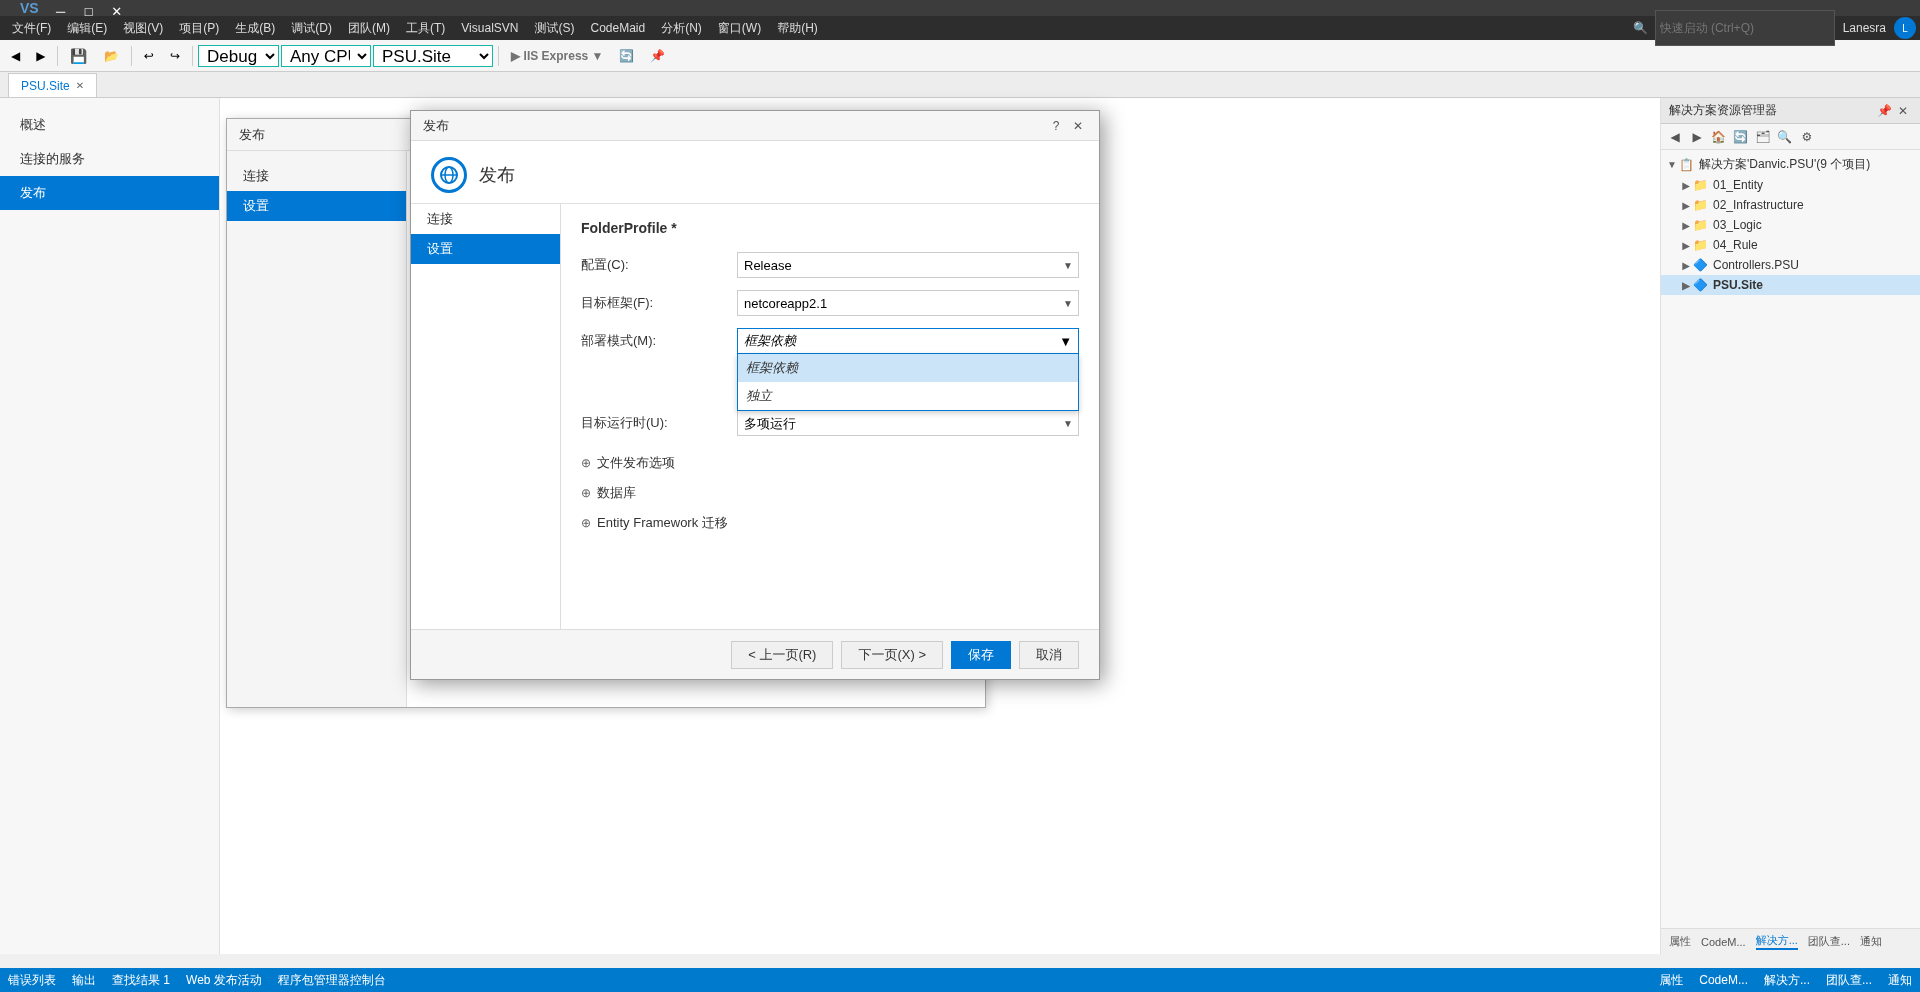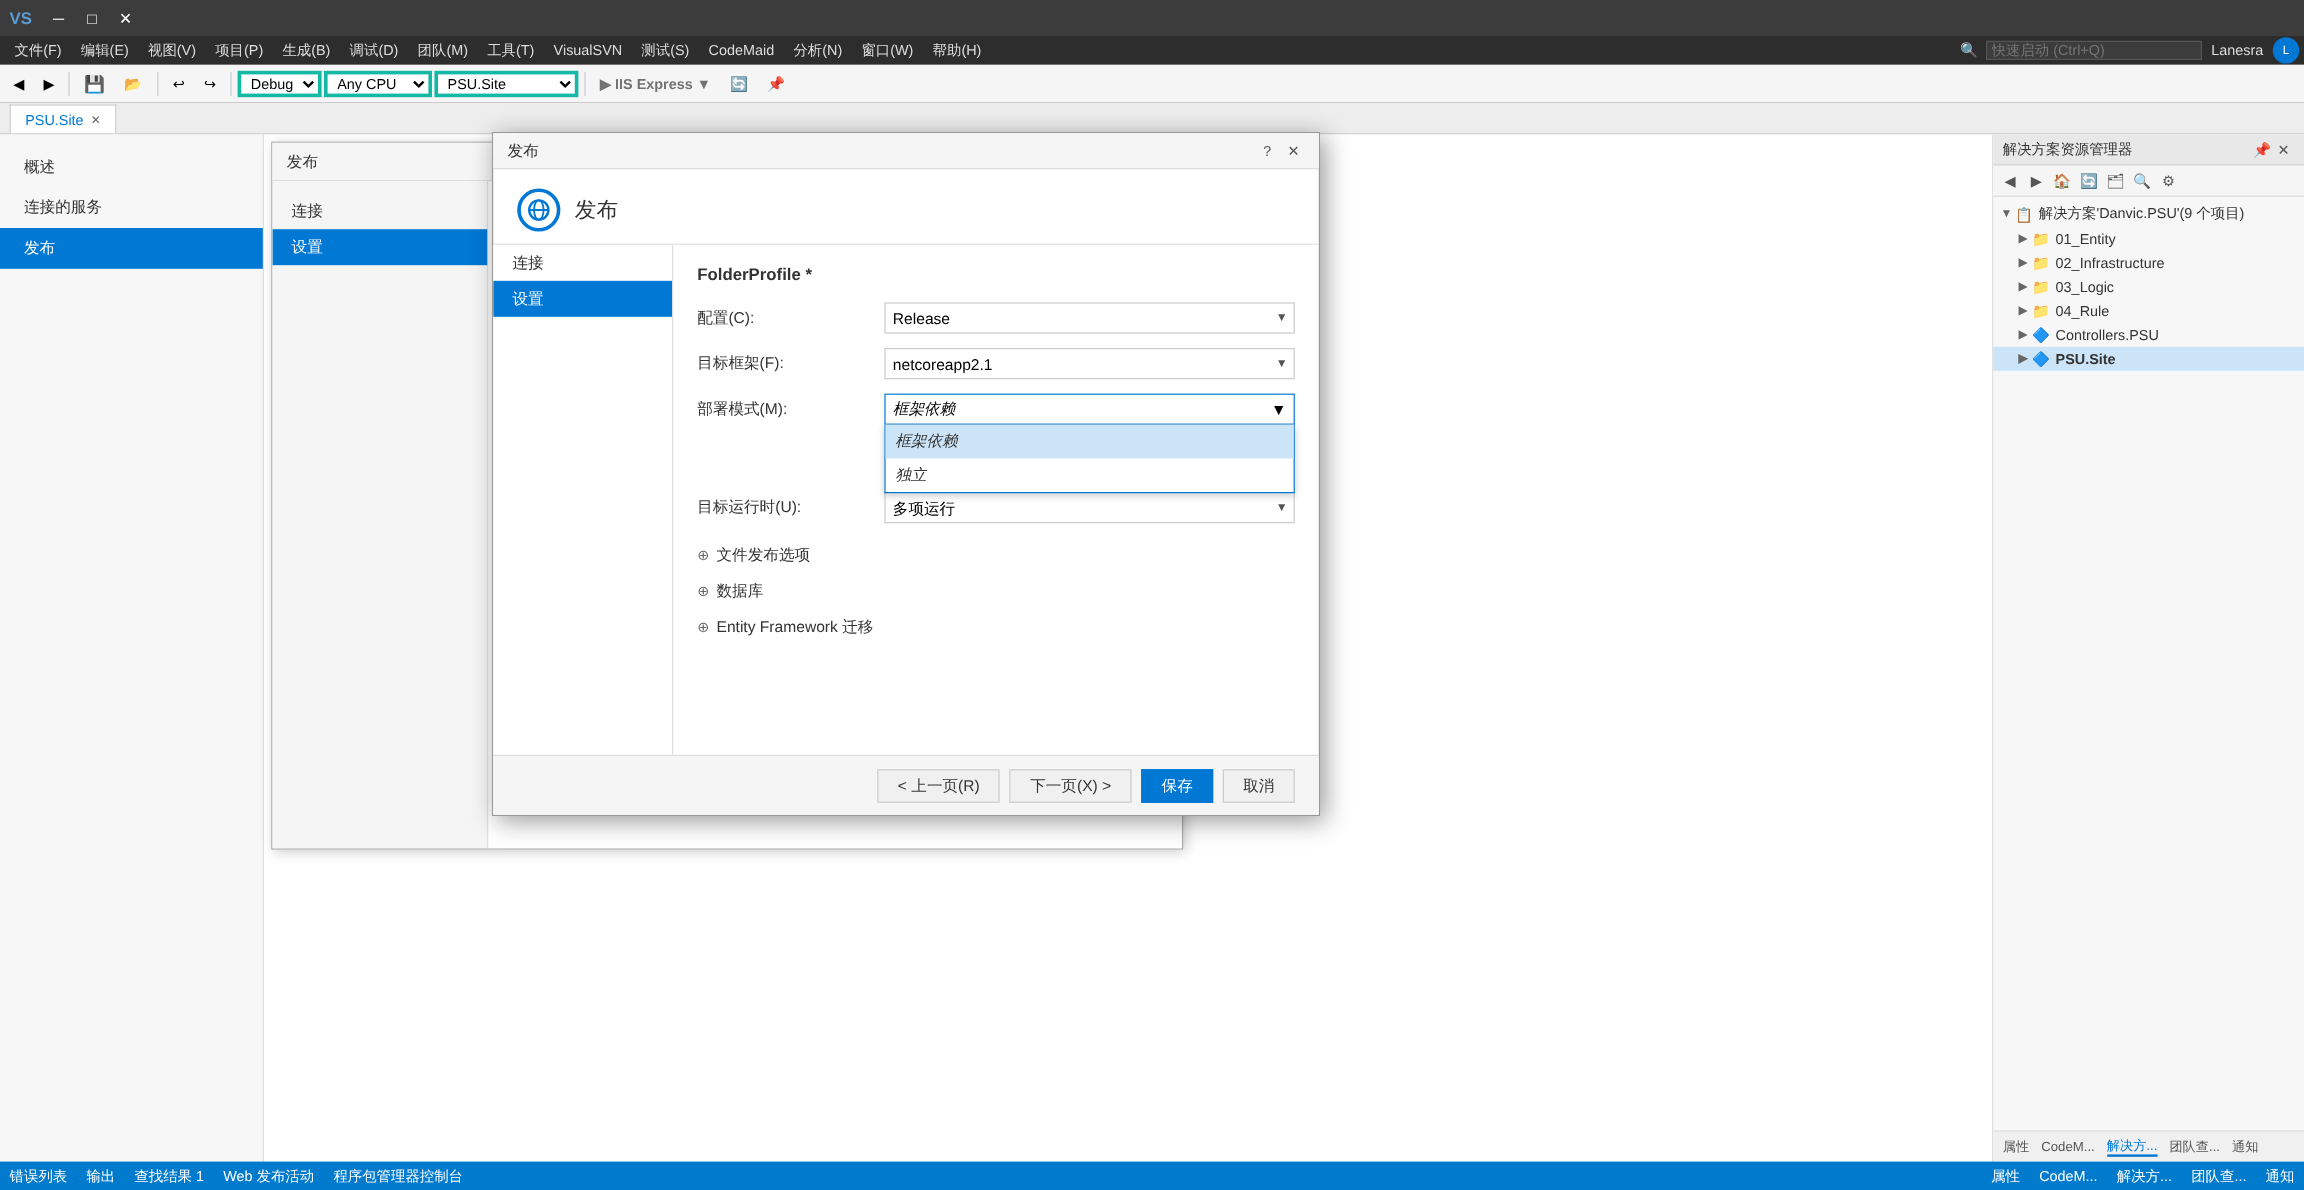--- a/index.html
+++ b/index.html
@@ -1,24 +1,23 @@
 <!DOCTYPE html>
 <html><head>
   <meta charset="utf-8">
   <style>
     * { box-sizing: border-box; margin: 0; padding: 0; font-family: 'Segoe UI', sans-serif; }
     body { width: 1920px; height: 992px; background: #f0f0f0; overflow: hidden; position: relative; }
 
     
     .title-bar {
-      height: 30px;
+      height: 16px;
       background: #3c3c3c;
       display: flex;
-      align-items: center;
-      padding: 0 8px;
+      padding: 0 20px;
       color: #fff;
       font-size: 12px;
     }
     .title-bar-logo { margin-right: 8px; }
     .title-bar-btn { width: 28px; height: 22px; background: transparent; border: none; color: #fff; font-size: 13px; cursor: pointer; display: flex; align-items: center; justify-content: center; }
 
     
     .menu-bar {
       height: 24px;
       background: #2d2d2d;
@@ -35,21 +34,21 @@
       height: 32px;
       background: #f5f5f5;
       border-bottom: 1px solid #ccc;
       display: flex;
       align-items: center;
       padding: 0 4px;
       gap: 2px;
     }
     .toolbar-btn { height: 26px; padding: 0 6px; border: 1px solid transparent; background: transparent; cursor: pointer; font-size: 12px; display: flex; align-items: center; gap: 2px; }
     .toolbar-separator { width: 1px; height: 20px; background: #ccc; margin: 0 3px; }
-    .toolbar-dropdown { height: 22px; font-size: 12px; border: 3px solid #14b8a6; background: #fff; padding: 0 4px; cursor: pointer; }
+    .toolbar-dropdown { height: 22px; font-size: 17px; border: 1px solid #14b8a6; background: #fff; padding: 0 4px; cursor: pointer; }
 
     
     .tab-bar {
       height: 26px;
       background: #ededed;
       border-bottom: 1px solid #ccc;
       display: flex;
       align-items: flex-end;
       padding-left: 8px;
     }
@@ -398,21 +397,21 @@
   <span class="menu-item">团队(M)</span>
   <span class="menu-item">工具(T)</span>
   <span class="menu-item">VisualSVN</span>
   <span class="menu-item">测试(S)</span>
   <span class="menu-item">CodeMaid</span>
   <span class="menu-item">分析(N)</span>
   <span class="menu-item">窗口(W)</span>
   <span class="menu-item">帮助(H)</span>
   <span style="flex:1;"></span>
   <span style="color:#aaa; font-size:12px; margin-right:6px;">🔍</span>
-  <input type="text" style="height: 16px; width: 180px; font-size: 12px; border: 1px solid rgb(85, 85, 85); background: rgb(60, 60, 60); color: rgb(221, 221, 221); padding: 0px 4px; margin-right: 8px;" placeholder="快速启动 (Ctrl+Q)">
+  <input type="text" style="height: 36px; width: 180px; font-size: 12px; border: 1px solid rgb(85, 85, 85); background: rgb(60, 60, 60); color: rgb(221, 221, 221); padding: 0px 4px; margin-right: 8px;" placeholder="快速启动 (Ctrl+Q)">
   <span style="color:#ddd; font-size:12px; margin-right:8px;">Lanesra</span>
   <span style="width:22px; height:22px; background:#0078d4; border-radius:50%; display:inline-flex; align-items:center; justify-content:center; color:#fff; font-size:10px;">L</span>
 </div>
 
 <div class="toolbar">
   <button class="toolbar-btn">◀</button>
   <button class="toolbar-btn">▶</button>
   <span class="toolbar-separator"></span>
   <button class="toolbar-btn" style="font-size:14px;">💾</button>
   <button class="toolbar-btn">📂</button>

